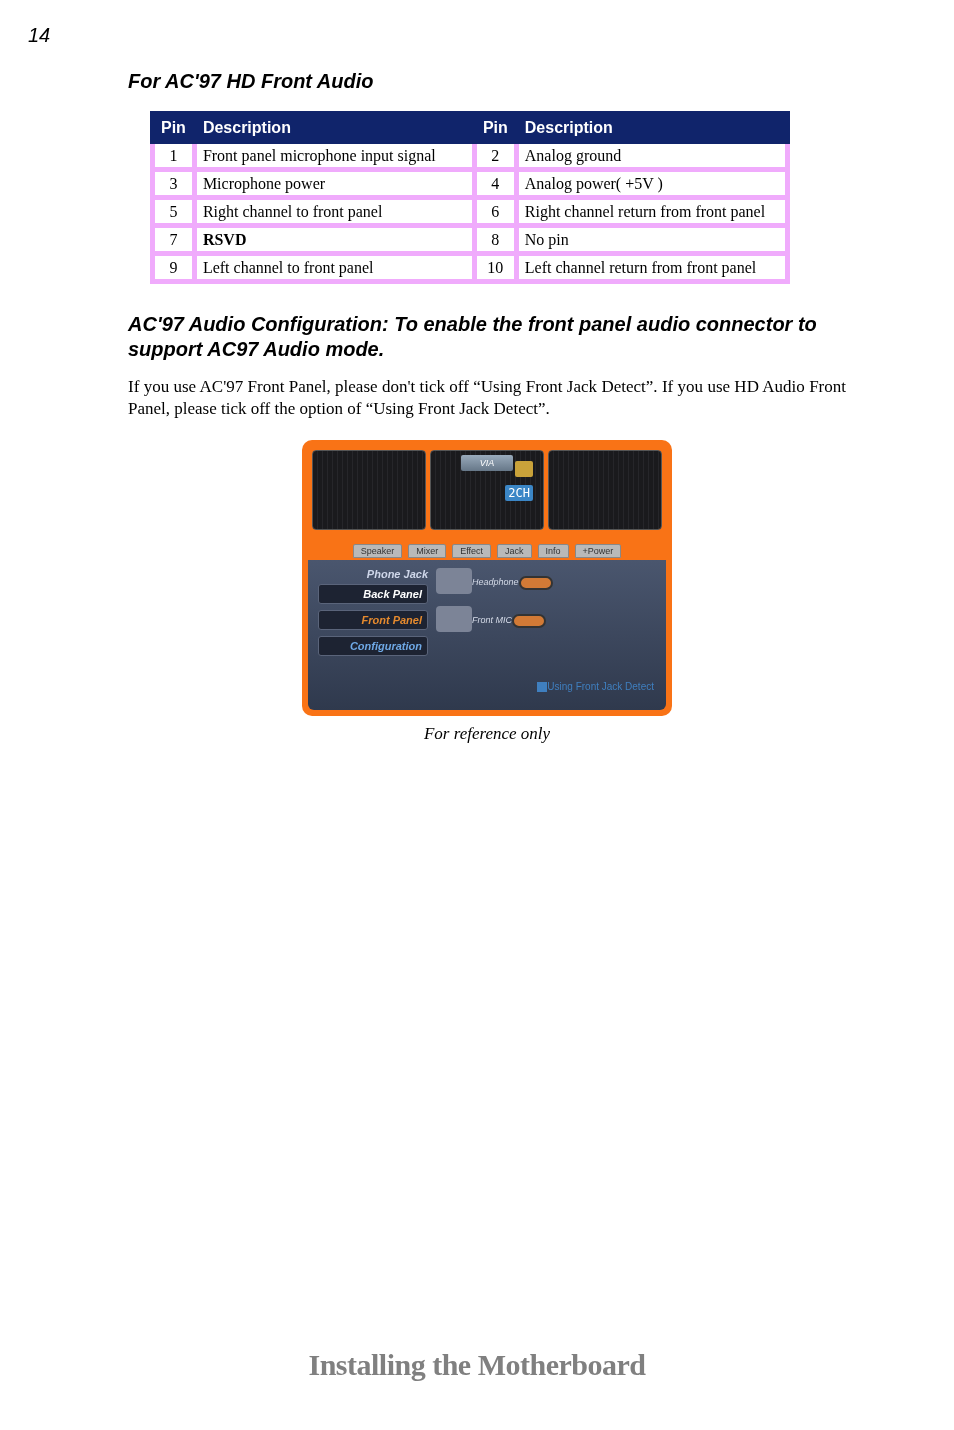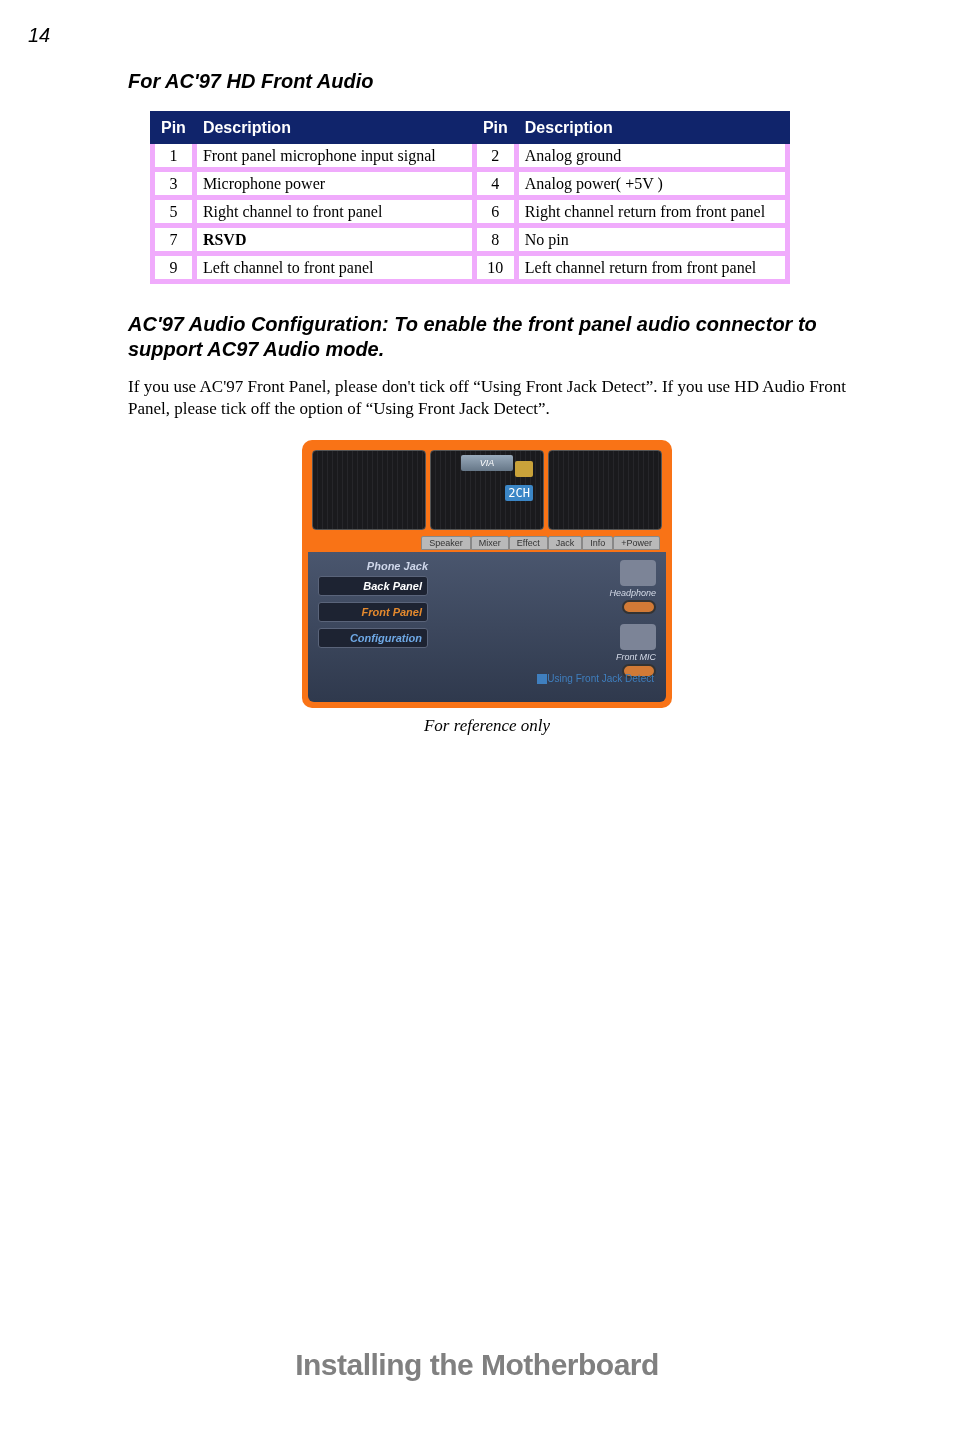--- a/index.html
+++ b/index.html
@@ -106,23 +106,23 @@
       position:absolute; top:34px; right:10px;
       background:#3b86c6; color:#fff;
       font-family:monospace;font-size:12px;
       padding:1px 3px;border-radius:2px;
     }
     .speaker-icon {
       position:absolute; top:10px; right:10px;
       width:18px;height:16px;background:#c9a23a;border-radius:2px;
     }
     .fig-tabs {
-      display:flex; gap:0; padding:2px 6px;
-      justify-content:flex-end;
-      font-family: Arial; font-size:9px;
+      display:flex; gap:6px; padding:2px 6px;
+      justify-content:center;
+      font-family: Arial; font-size:9px;margin-top:8px;
     }
     .fig-tab {
       background:#b9b9b9;color:#333;
       padding:1px 7px;border-radius:2px 2px 0 0;
       border:1px solid #888;
     }
     .fig-body {
       background: linear-gradient(#4a566e,#2f394d);
       border-radius: 0 0 6px 6px;
       padding: 8px 10px 12px 10px;
@@ -140,21 +140,21 @@
     .panel-btn {
       background:#1d2332;border:1px solid #5a647a;border-radius:3px;
       color:#fff;font-style:italic;font-weight:bold;font-family:Arial;
       font-size:11px;padding:3px 5px;margin-bottom:6px;
     }
     .panel-btn.orange { color:#e58a2e; }
     .fig-right {
       flex:1; position:relative;
     }
     .device {
-      display:flex;flex-direction:column;align-items:flex-end;
+      display:flex;flex-direction:row;align-items:center;
       margin-bottom:10px;margin-left:8px;
     }
     .device .icon {
       width:36px;height:26px;border-radius:4px;
       background:#7c8497;margin-bottom:2px;
     }
     .device .lbl {
       font-family:Arial;font-size:9px;color:#d5dbe8;font-style:italic;
     }
     .jack-pill {
@@ -170,21 +170,21 @@
       width:10px;height:10px;background:#3f7fbf;
     }
     .caption {
       text-align:center;font-style:italic;font-family:Georgia,serif;
       font-size:17px;margin-top:8px;
     }
     .footer-title {
       position:absolute;
       bottom:48px; left:0; right:0;
       text-align:center;
-      font-family: Liberation Sans, sans-serif;
+      font-family: Liberation Serif, serif;
       font-weight: 900;
       color:#808080;
       font-size:30px;
       letter-spacing:-0.5px;
     }
   </style>
 </head>
 <body>
 
 <div class="page-num">14</div>

